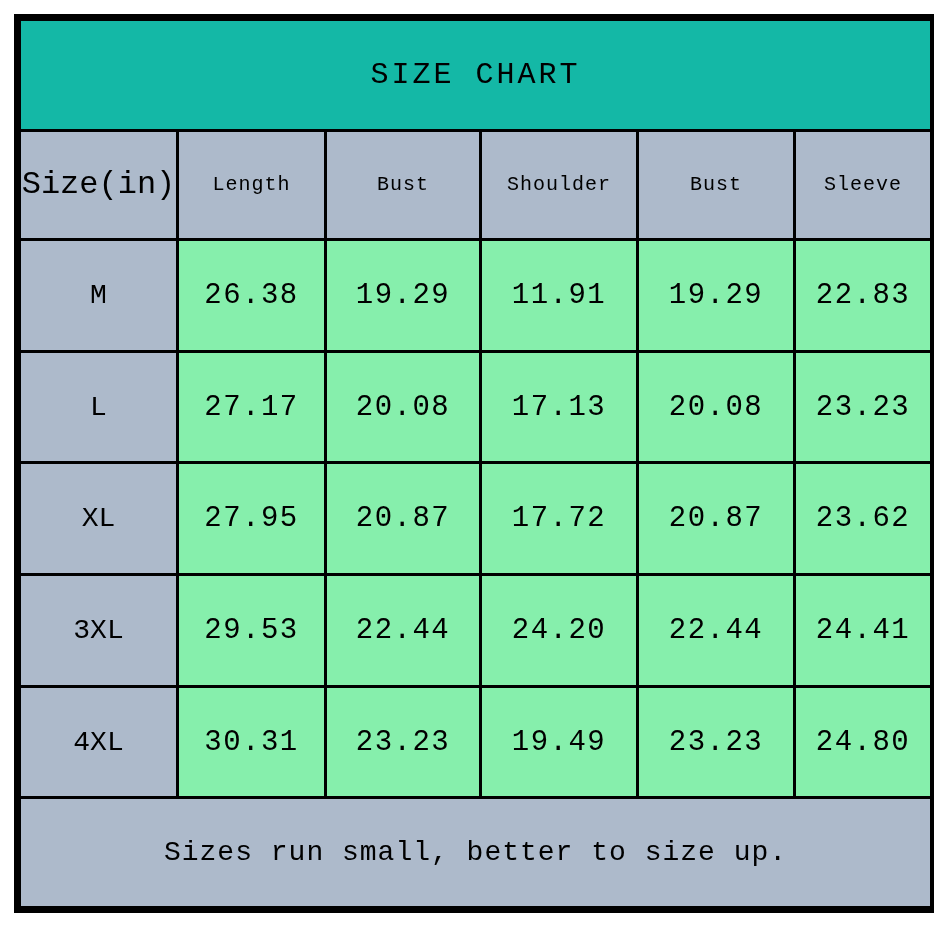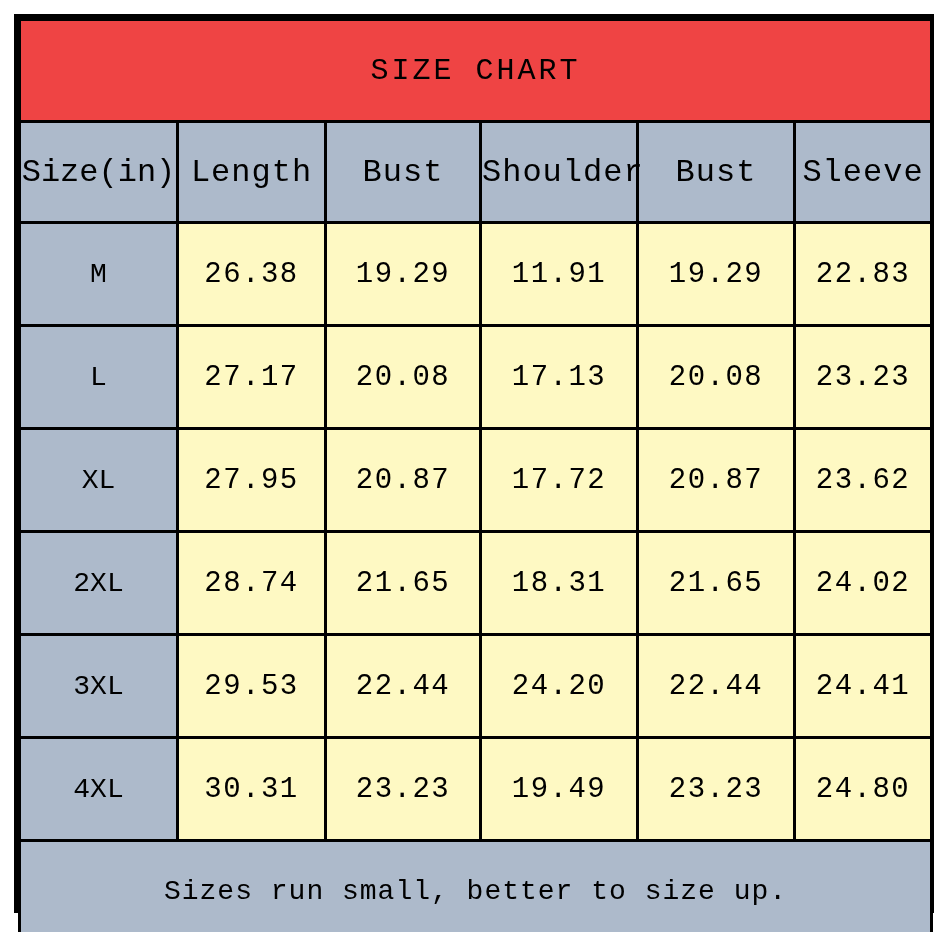--- a/index.html
+++ b/index.html
@@ -51,45 +51,45 @@
 
   
   col.c-size    { width: 158px; }
   col.c-length  { width: 148px; }
   col.c-bust    { width: 155px; }
   col.c-shoulder{ width: 157px; }
   col.c-waist   { width: 157px; }
   col.c-sleeve  { width: 137px; }
 
   .title-cell {
-    background: #ef4444;
+    background: #14b8a6;
     height: 99px;
     font-size: 30px;
     letter-spacing: 3px;
   }
 
   .header-cell {
     background: #adbacb;
     height: 98px;
-    font-size: 32px;
+    font-size: 20px;
     letter-spacing: 1px;
   }
   .header-cell.size-col {
     font-size: 32px;
     letter-spacing: 0px;
   }
 
   .size-cell {
     background: #adbacb;
     height: 100px;
     font-size: 28px;
   }
 
   .data-cell {
-    background: #fef9c3;
+    background: #86efac;
     font-size: 29px;
     letter-spacing: 1.5px;
   }
 
   .note-cell {
     background: #adbacb;
     height: 98px;
     font-size: 28px;
     letter-spacing: 1px;
   }
@@ -139,28 +139,20 @@
         </tr>
         <tr>
           <td class="size-cell">XL</td>
           <td class="data-cell">27.95</td>
           <td class="data-cell">20.87</td>
           <td class="data-cell">17.72</td>
           <td class="data-cell">20.87</td>
           <td class="data-cell">23.62</td>
         </tr>
         <tr>
-          <td class="size-cell">2XL</td>
-          <td class="data-cell">28.74</td>
-          <td class="data-cell">21.65</td>
-          <td class="data-cell">18.31</td>
-          <td class="data-cell">21.65</td>
-          <td class="data-cell">24.02</td>
-        </tr>
-        <tr>
           <td class="size-cell">3XL</td>
           <td class="data-cell">29.53</td>
           <td class="data-cell">22.44</td>
           <td class="data-cell">24.20</td>
           <td class="data-cell">22.44</td>
           <td class="data-cell">24.41</td>
         </tr>
         <tr>
           <td class="size-cell">4XL</td>
           <td class="data-cell">30.31</td>

